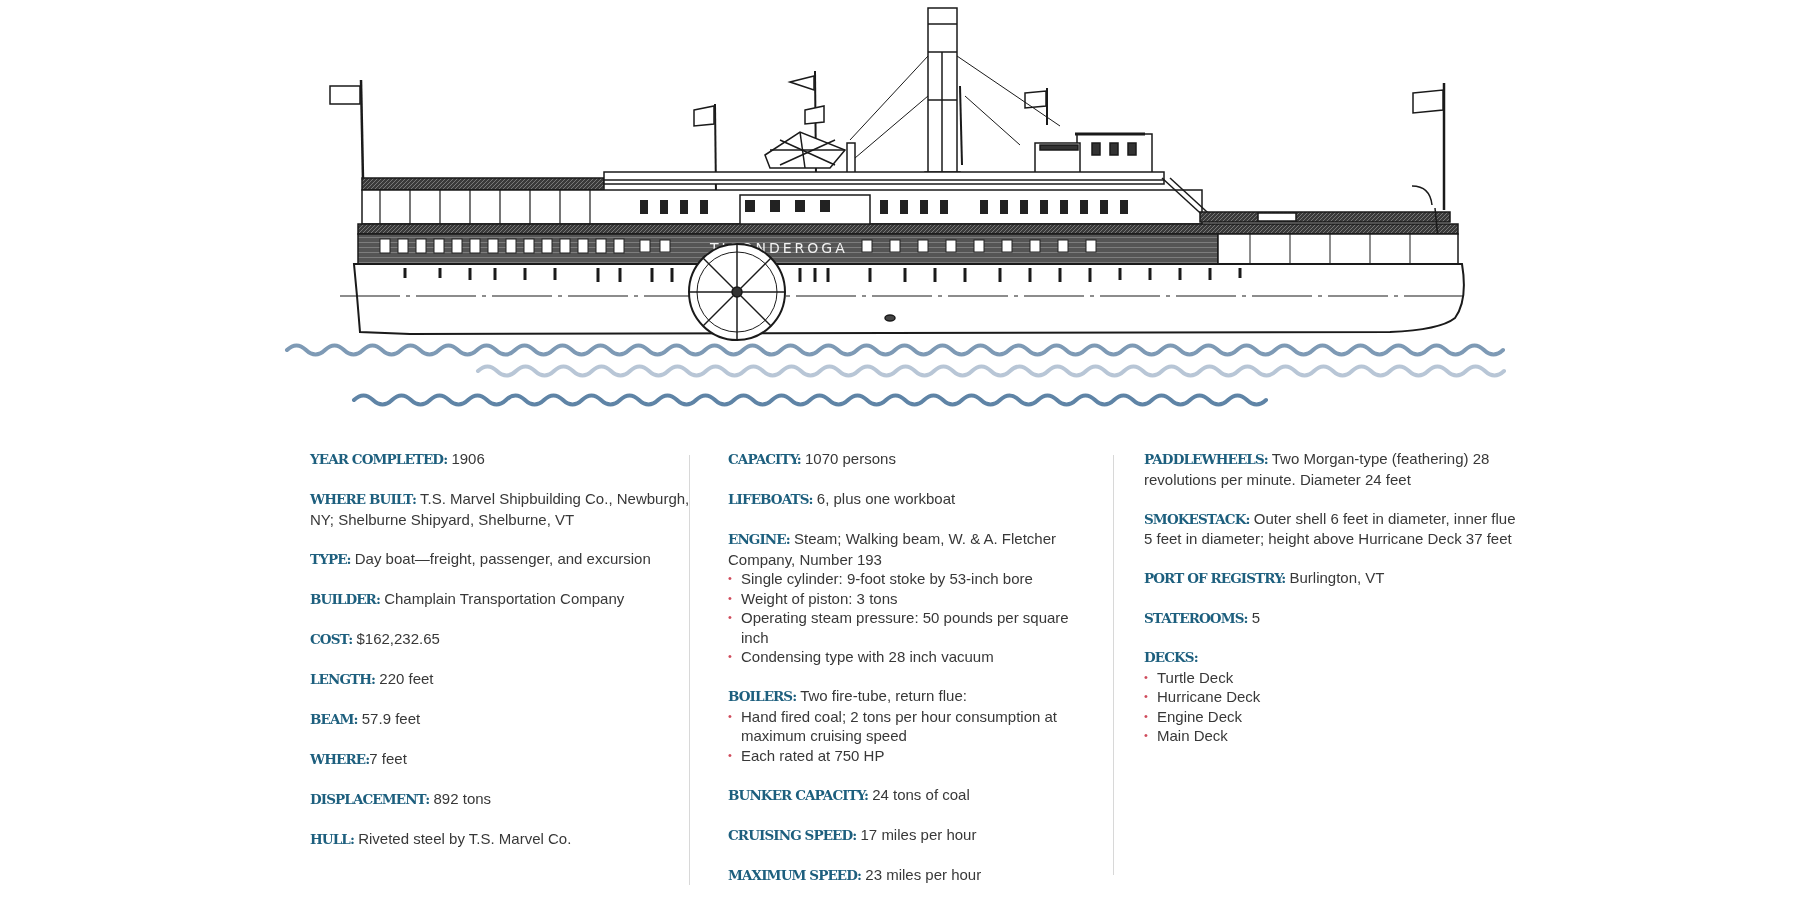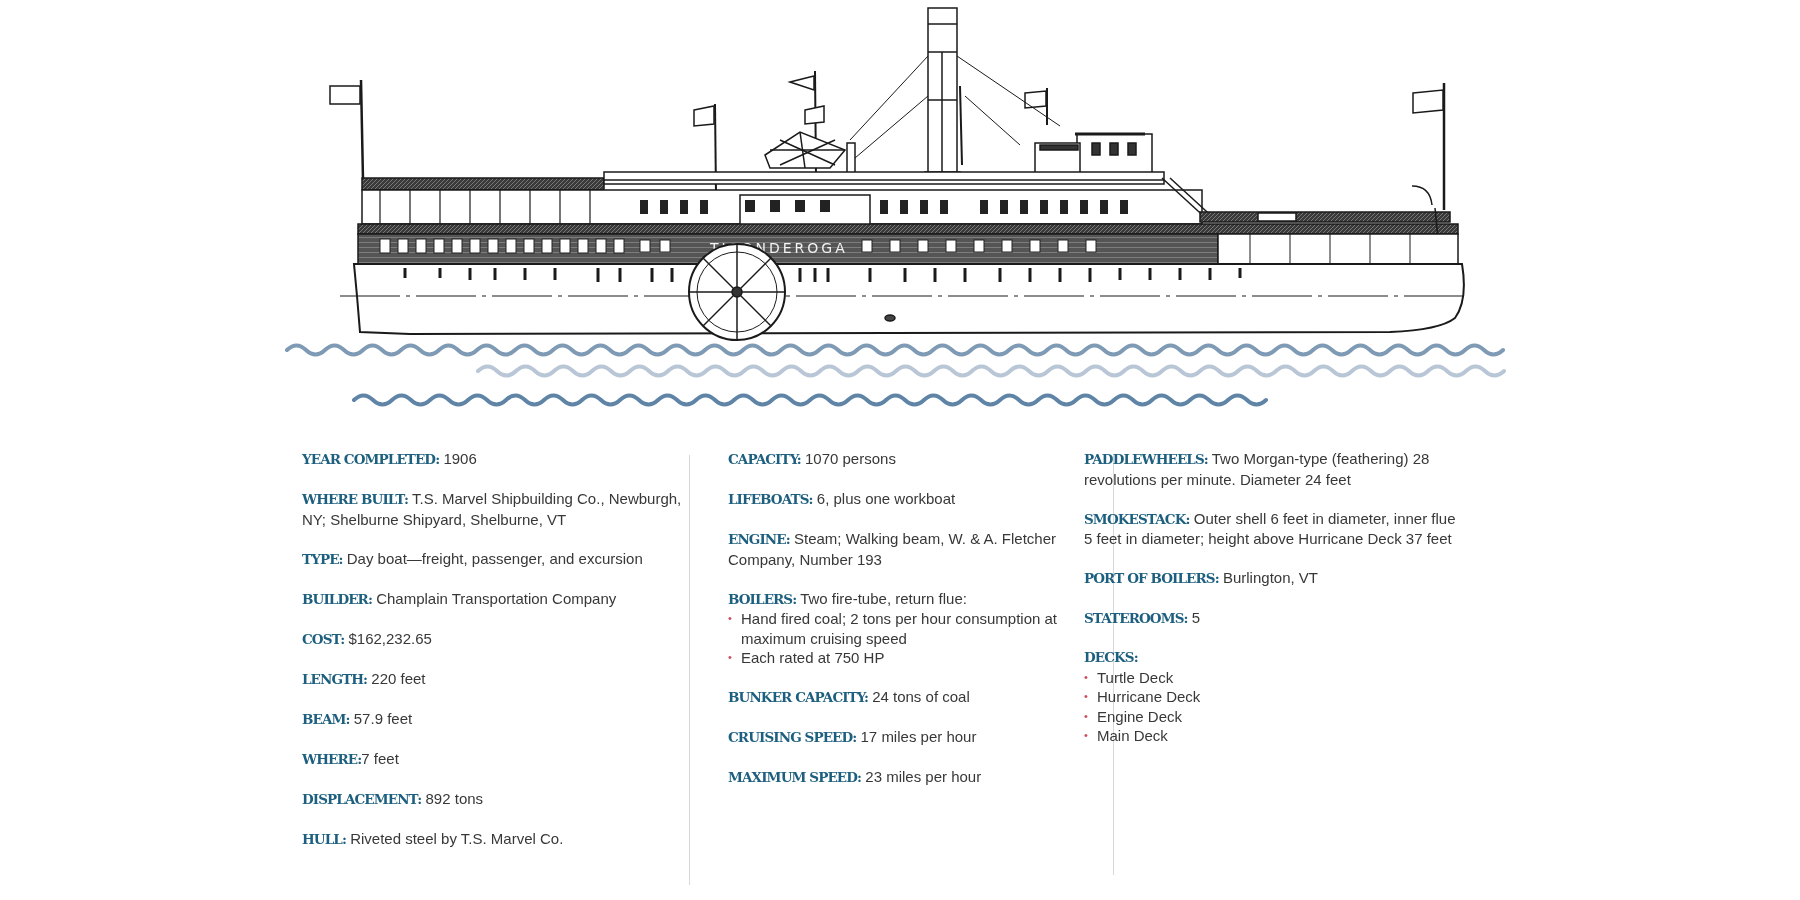--- a/index.html
+++ b/index.html
@@ -1,21 +1,21 @@
 <!DOCTYPE html>
 <html><head>
 <meta charset="utf-8">
 <style>
   html, body { margin:0; padding:0; background:#ffffff; }
   body { width:1800px; height:900px; position:relative; overflow:hidden; font-family:"DejaVu Sans", sans-serif; color:#333; }
   #ship { position:absolute; left:0; top:0; width:1800px; height:420px; }
   .col { position:absolute; top:449px; font-family:"Liberation Sans", sans-serif; font-size:15px; line-height:19.5px; color:#383838; }
-  .col1 { left:302px; width:380px; }
+  .col1 { left:310px; width:380px; }
   .col2 { left:728px; width:370px; }
-  .col3 { left:1084px; width:380px; }
+  .col3 { left:1144px; width:380px; }
   .divider { position:absolute; top:455px; width:1px; background:#d8d8d8; }
   .div1 { left:689px; height:430px; }
   .div2 { left:1113px; height:420px; }
   .item { margin:0 0 19.5px 0; }
   .label { font-family:"DejaVu Serif", serif; font-weight:bold; color:#1d5f7e; font-size:13.5px; letter-spacing:-0.9px; }
   .value { color:#383838; }
   ul { list-style:none; margin:0; padding:0; }
   li { position:relative; padding-left:13px; }
   li::before { content:"•"; position:absolute; left:0; top:0; color:#cf4a5a; font-size:11px; }
   .shipname { font-family:"DejaVu Sans", sans-serif; font-size:14px; fill:#f3f3f3; letter-spacing:3px; }
@@ -248,37 +248,43 @@
   <div class="item"><span class="label">WHERE:</span><span class="value">7 feet</span></div>
   <div class="item"><span class="label">DISPLACEMENT:</span><span class="value"> 892 tons</span></div>
   <div class="item"><span class="label">HULL:</span><span class="value"> Riveted steel by T.S. Marvel Co.</span></div>
 </div>
 
 <div class="col col2">
   <div class="item"><span class="label">CAPACITY:</span><span class="value"> 1070 persons</span></div>
   <div class="item"><span class="label">LIFEBOATS:</span><span class="value"> 6, plus one workboat</span></div>
   <div class="item">
     <span class="label">ENGINE:</span><span class="value"> Steam; Walking beam, W. &amp; A. Fletcher Company, Number 193</span>
+    <ul>
+      <li>Single cylinder: 9-foot stoke by 53-inch bore</li>
+      <li>Weight of piston: 3 tons</li>
+      <li>Operating steam pressure: 50 pounds per square inch</li>
+      <li>Condensing type with 28 inch vacuum</li>
+    </ul>
   </div>
   <div class="item">
     <span class="label">BOILERS:</span><span class="value"> Two fire-tube, return flue:</span>
     <ul>
       <li>Hand fired coal; 2 tons per hour consumption at maximum cruising speed</li>
       <li>Each rated at 750 HP</li>
     </ul>
   </div>
   <div class="item"><span class="label">BUNKER  CAPACITY:</span><span class="value">  24  tons  of  coal</span></div>
   <div class="item"><span class="label">CRUISING  SPEED:</span><span class="value">  17  miles  per  hour</span></div>
   <div class="item"><span class="label">MAXIMUM SPEED:</span><span class="value"> 23 miles per hour</span></div>
 </div>
 
 <div class="col col3">
   <div class="item"><span class="label">PADDLEWHEELS:</span><span class="value"> Two Morgan-type (feathering) 28 revolutions per minute. Diameter 24 feet</span></div>
   <div class="item"><span class="label">SMOKESTACK:</span><span class="value"> Outer shell 6 feet  in  diameter, inner flue 5 feet in diameter; height above Hurricane Deck 37 feet</span></div>
-  <div class="item"><span class="label">PORT OF BOILERS:</span><span class="value"> Burlington, VT</span></div>
+  <div class="item"><span class="label">PORT OF REGISTRY:</span><span class="value"> Burlington, VT</span></div>
   <div class="item"><span class="label">STATEROOMS:</span><span class="value"> 5</span></div>
   <div class="item">
     <div class="label">DECKS:</div>
     <ul>
       <li>Turtle Deck</li>
       <li>Hurricane Deck</li>
       <li>Engine Deck</li>
       <li>Main Deck</li>
     </ul>
   </div>

